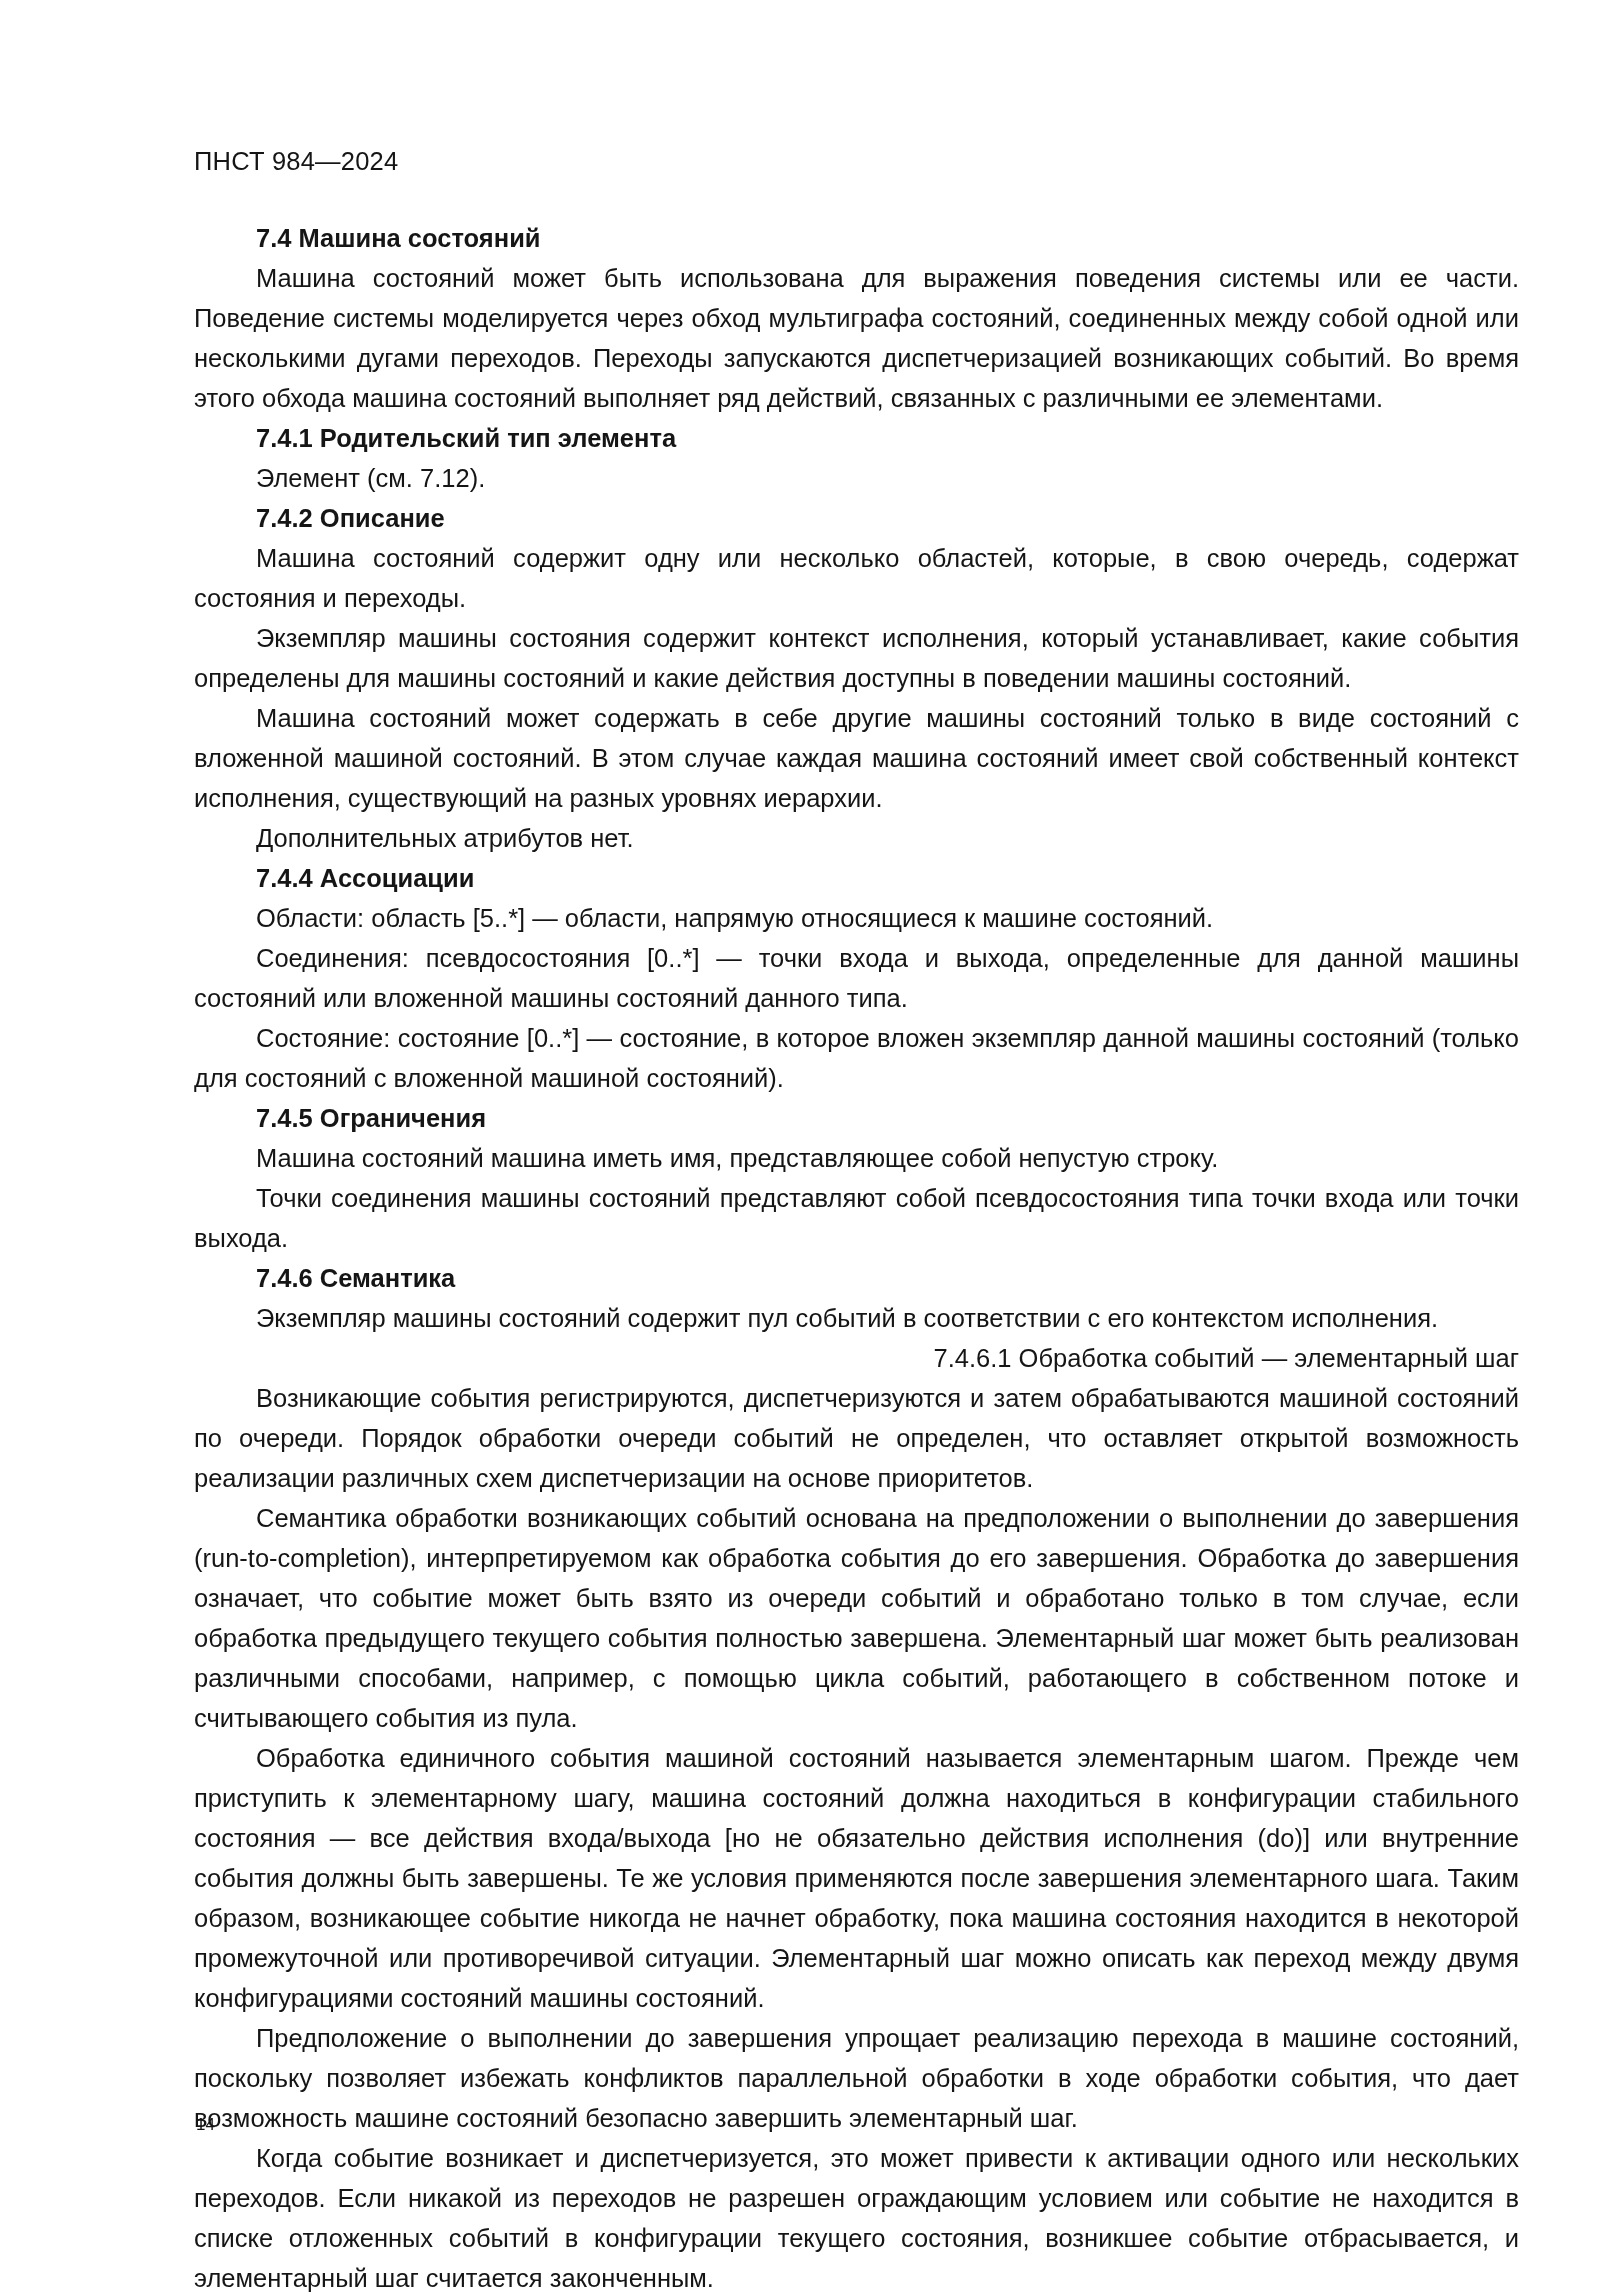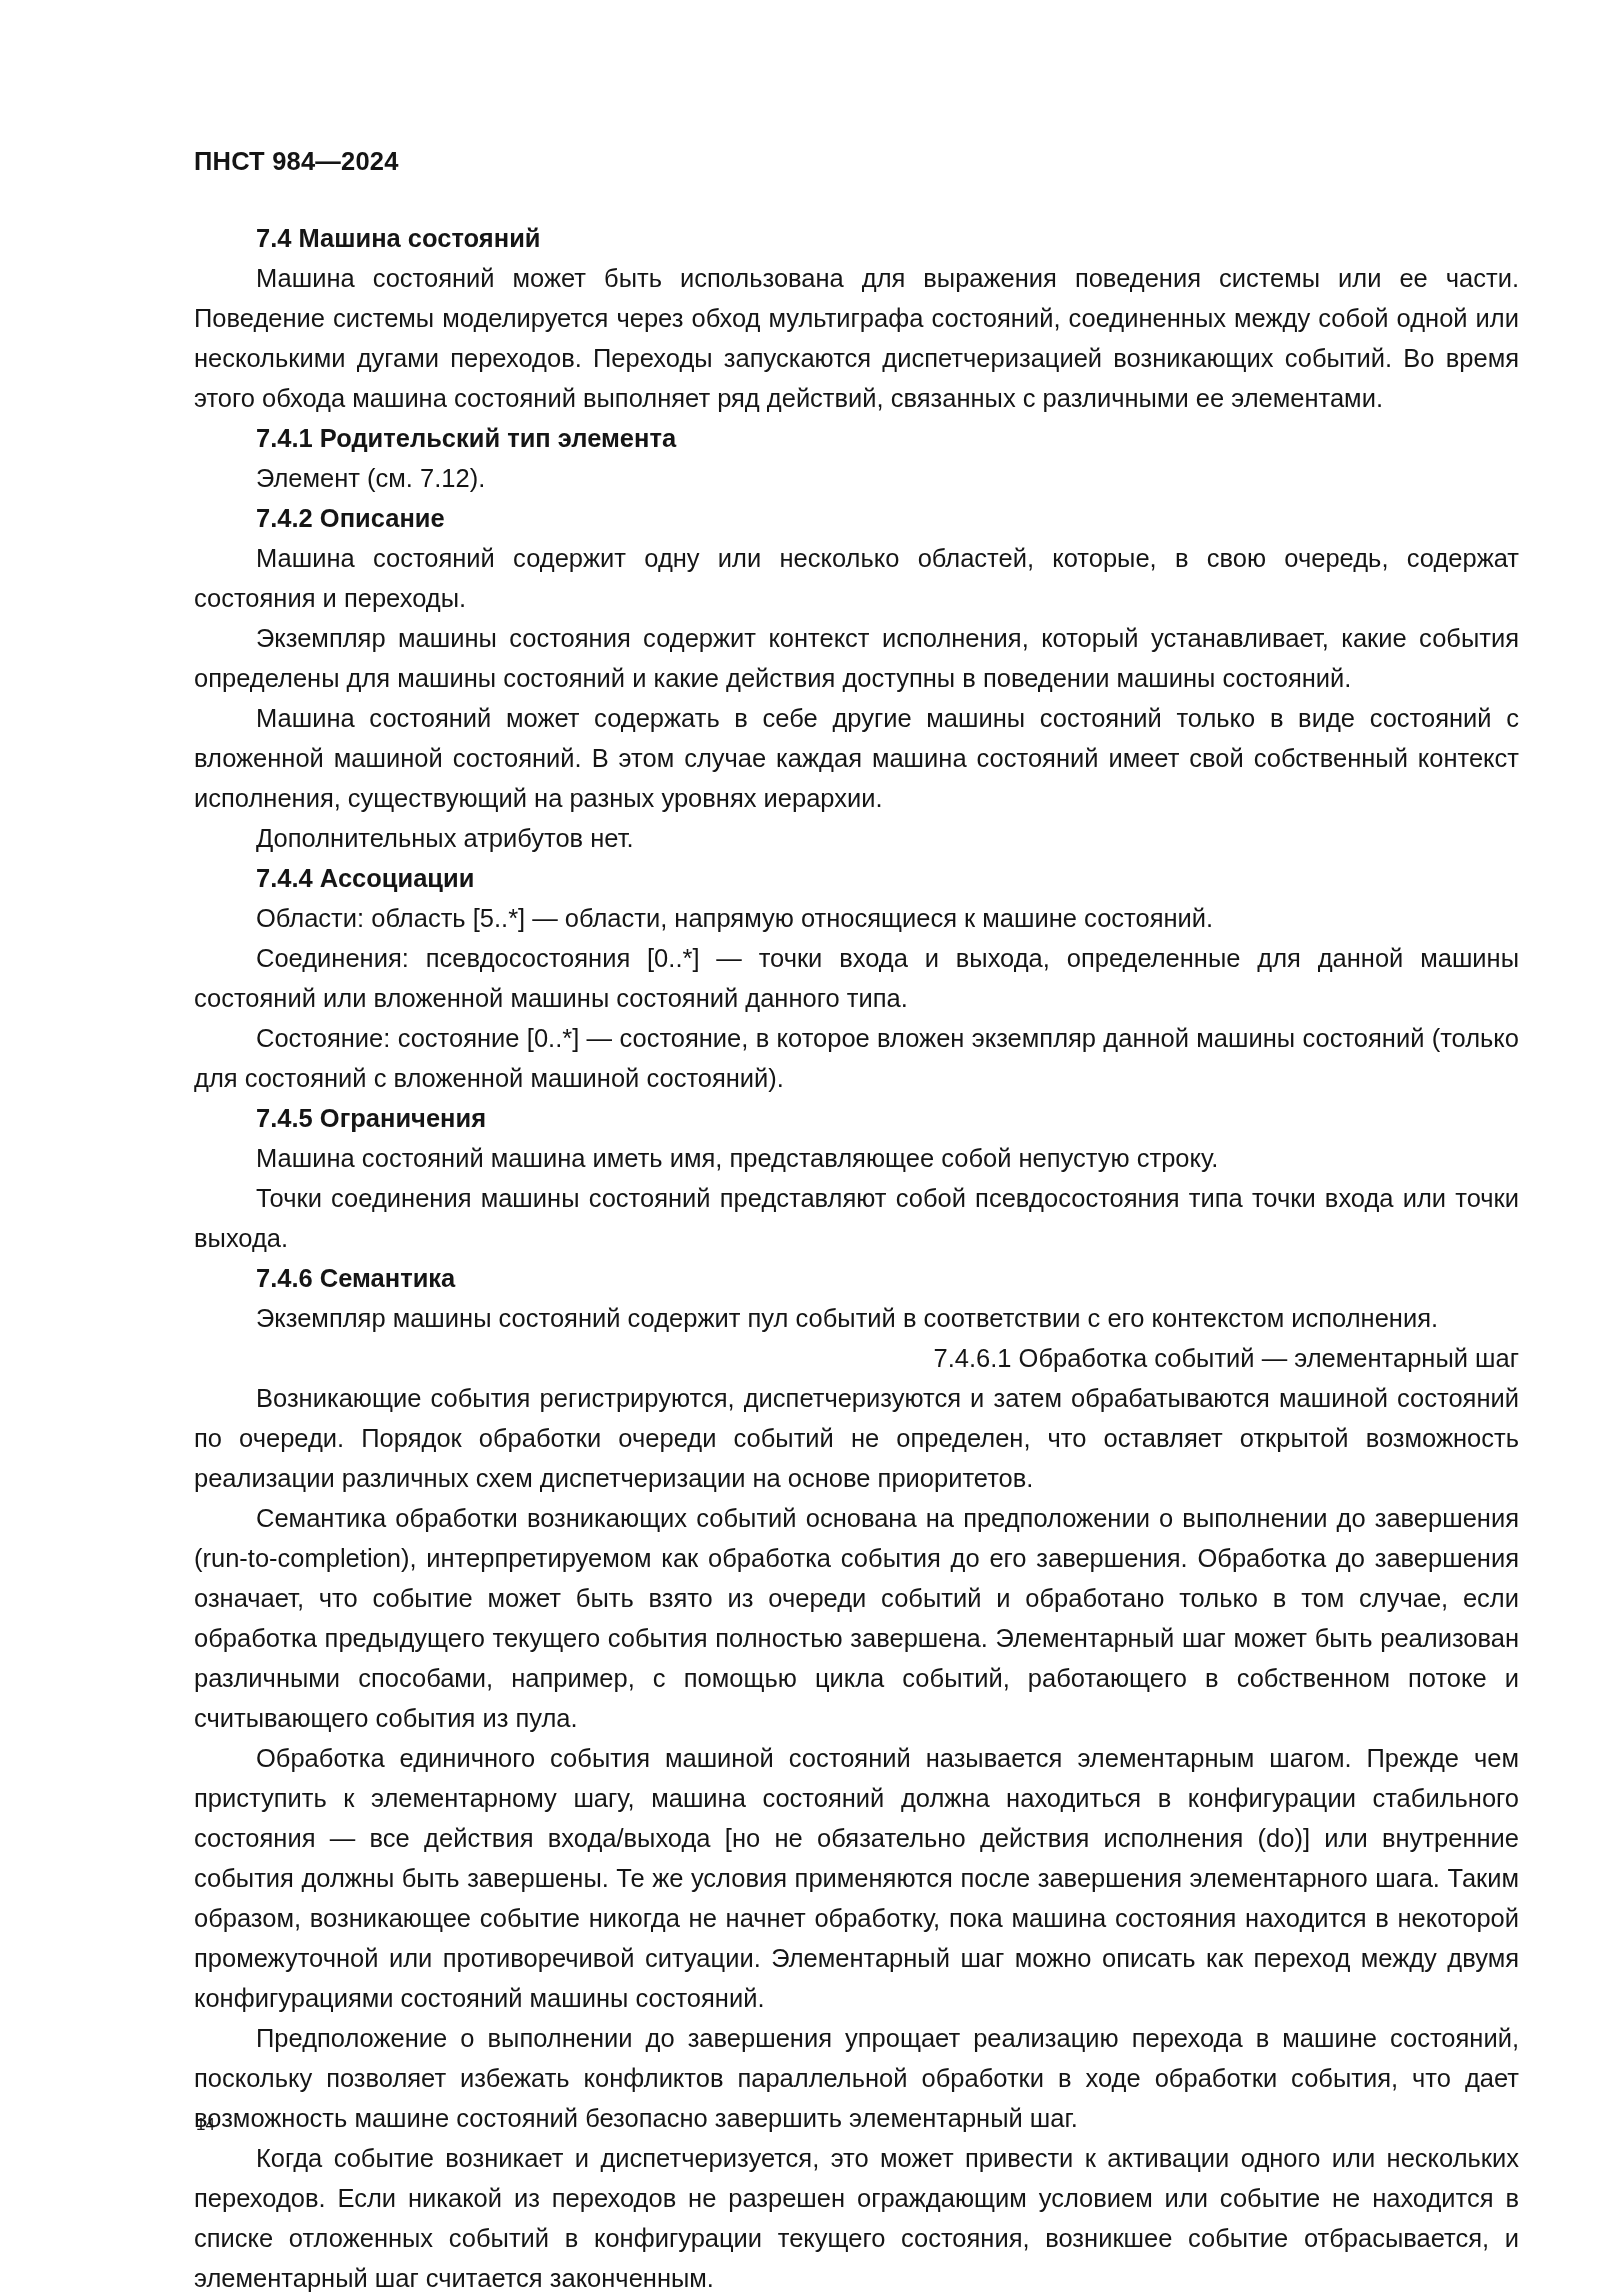--- a/index.html
+++ b/index.html
@@ -15,21 +15,21 @@
     background: #ffffff;
     font-family: "Liberation Sans", sans-serif;
     color: #151515;
     overflow: hidden;
   }
   .doc-header {
     position: absolute;
     top: 147px;
     left: 194px;
     font-size: 25.5px;
-    font-weight: bold;
+    font-weight: normal;
     letter-spacing: 0.2px;
   }
   .doc-body {
     position: absolute;
     top: 218px;
     left: 194px;
     width: 1325px;
     font-size: 25.5px;
     line-height: 40px;
   }

